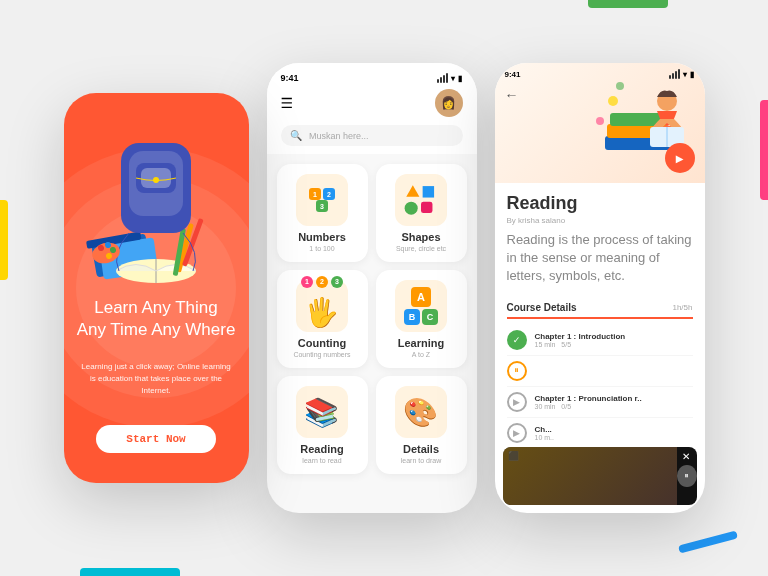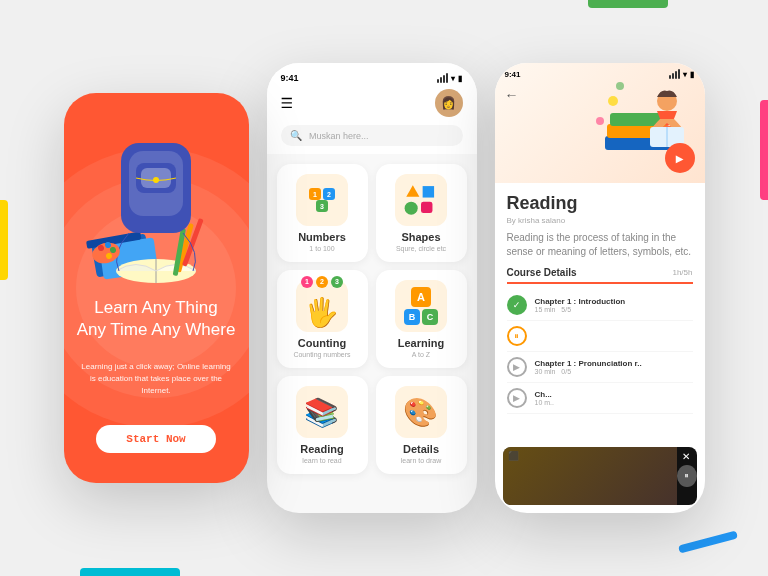--- a/index.html
+++ b/index.html
@@ -260,24 +260,24 @@
       font-weight: 800;
       color: #333;
       margin-bottom: 2px;
     }
     .detail-author {
       font-size: 8px;
       color: #aaa;
       margin-bottom: 6px;
     }
     .detail-desc {
-      font-size: 10px;
+      font-size: 13px;
       color: #888;
       line-height: 1.4;
-      margin-bottom: 8px;
+      margin-bottom: 16px;
     }
     .course-details-header {
       display: flex;
       justify-content: space-between;
       align-items: center;
       margin-bottom: 6px;
       padding-bottom: 4px;
       border-bottom: 2px solid #FF5733;
     }
     .course-details-title {

